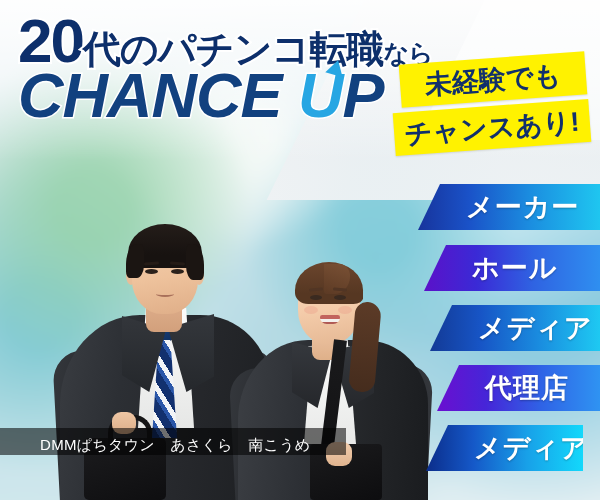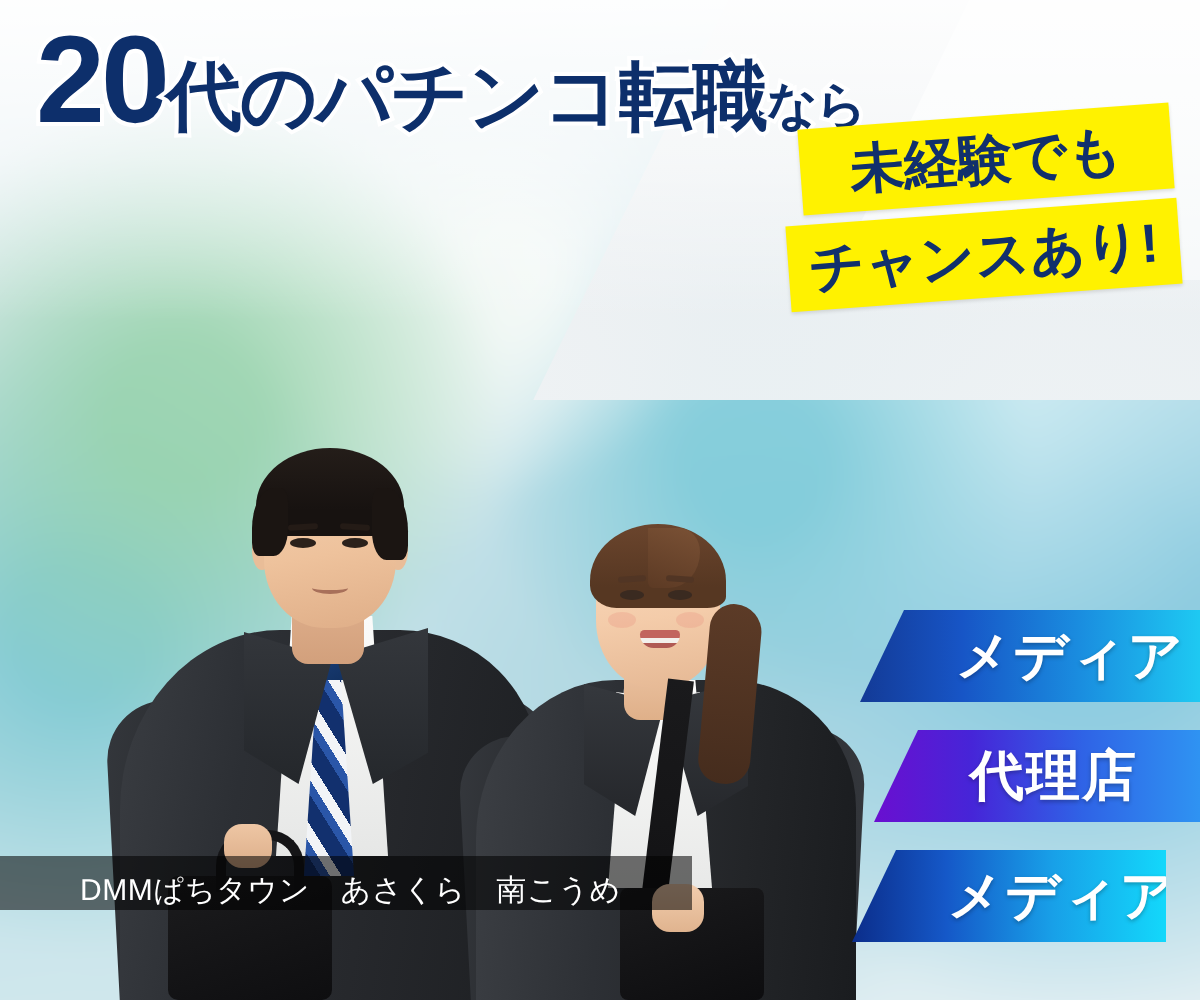--- a/index.html
+++ b/index.html
@@ -380,24 +380,30 @@
     <div class="w-mouth"></div>
     <div class="w-strap"></div>
     <div class="w-bag"></div>
     <div class="w-hand"></div>
   </div>
 
   <div class="headline">
     <span class="num">20</span><span>代のパチンコ転職</span><span class="sm">なら</span>
   </div>
 
+  <div class="logo">
+    <span>CHANCE</span>
+    <span class="up-u">U</span><span class="up-p">P</span>
+  </div>
 
   <div class="badge badge1">未経験でも</div>
   <div class="badge badge2">チャンスあり!</div>
 
+  <div class="cat cat-0">メーカー</div>
+  <div class="cat cat-1">ホール</div>
   <div class="cat cat-2">メディア</div>
   <div class="cat cat-3">代理店</div>
   <div class="cat cat-4">メディア</div>
 
   <div class="credit">
     <span class="credit-text">DMMぱちタウン　あさくら　南こうめ</span>
   </div>
 
 </div>
 

